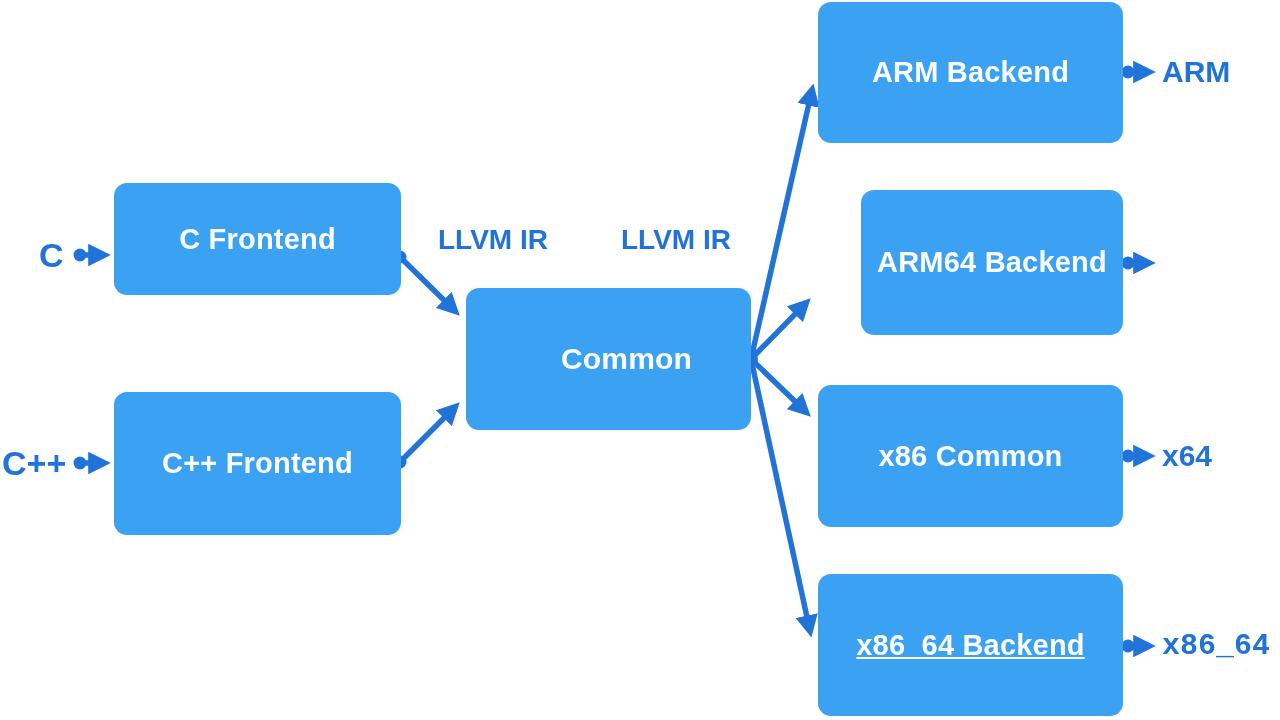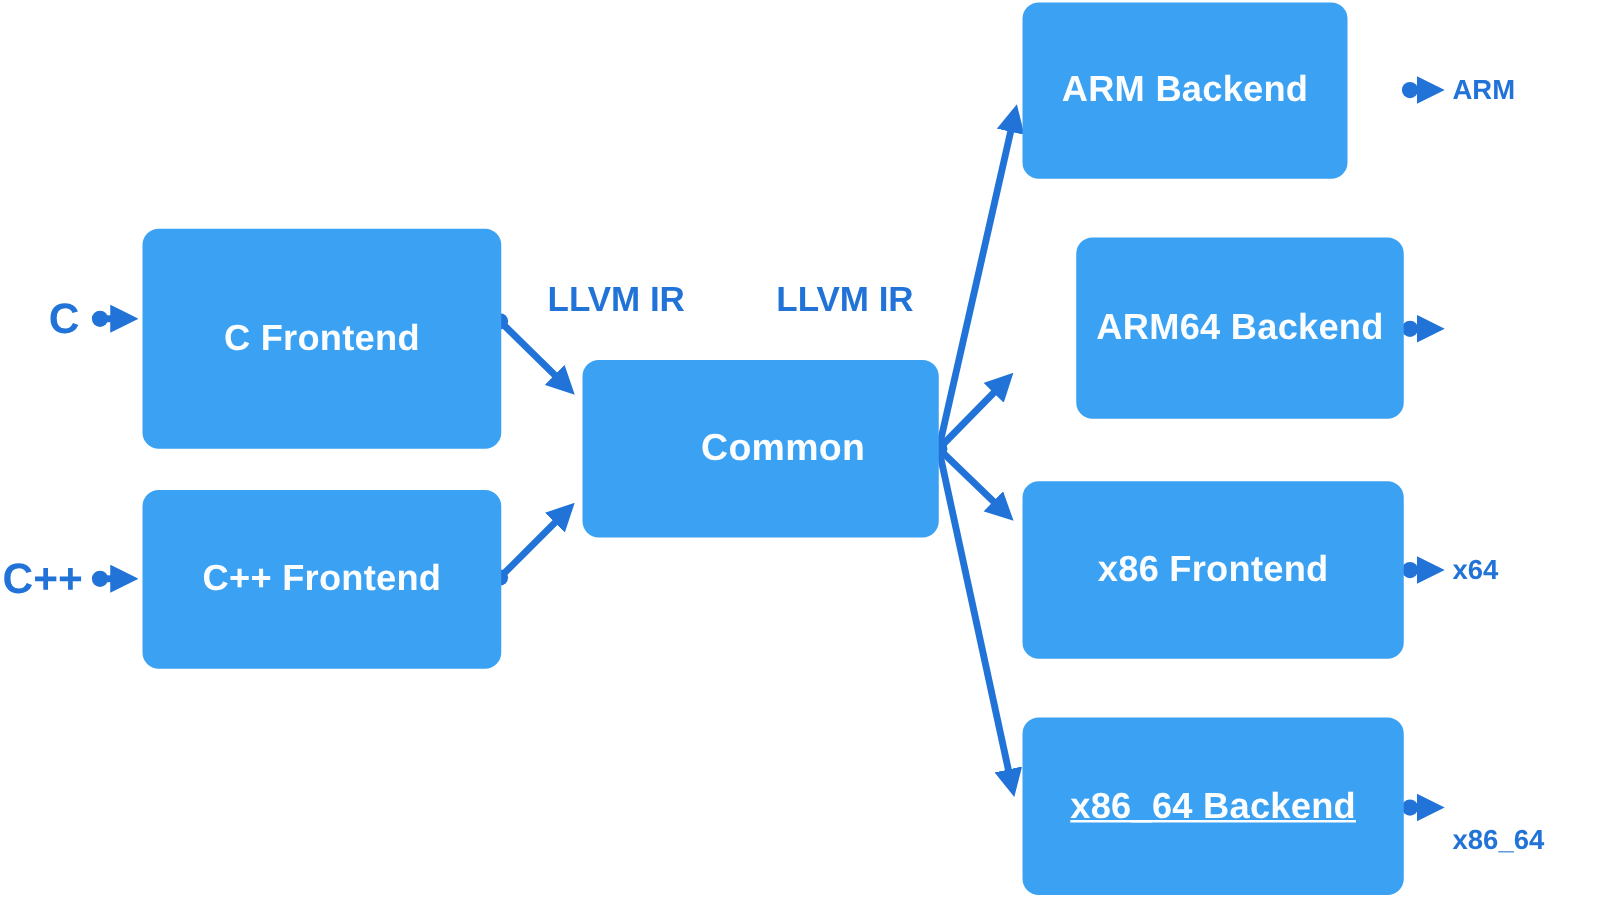--- a/index.html
+++ b/index.html
@@ -30,21 +30,21 @@
   .lbl {
     position: absolute;
     color: var(--accent, #2273d8);
     font-weight: 700;
     display: flex;
     align-items: center;
     white-space: nowrap;
   }
   .lbl.in  { font-size: 34px; }
   .lbl.ir  { font-size: 28px; }
-  .lbl.out { font-size: 22px; }
+  .lbl.out { font-size: 30px; }
 </style>
 </head>
 <body>
 
 <div class="stage">
 
   <svg class="layer" width="1280" height="720" viewBox="0 0 1280 720">
     <defs>
       <marker id="ah" viewBox="0 0 10 10" refX="7" refY="5" markerWidth="4.1" markerHeight="4.1" orient="auto-start-reverse">
         <path d="M0,0 L10,5 L0,10 z" fill="var(--accent, #2273d8)"></path>
@@ -75,34 +75,34 @@
       <circle cx="1128" cy="456" r="6.5" stroke="none"></circle>
       <line x1="1128" y1="456" x2="1149" y2="456" marker-end="url(#ah)"></line>
       <circle cx="1128" cy="646" r="6.5" stroke="none"></circle>
       <line x1="1128" y1="646" x2="1149" y2="646" marker-end="url(#ah)"></line>
     </g>
   </svg>
 
   <div class="lbl in" style="left:39px; top:236px; height:38px;">C</div>
   <div class="lbl in" style="left:2px; top:444px; height:38px;">C++</div>
 
-  <div class="node" style="left:114px; top:183px; width:287px; height:176px;">C Frontend</div>
+  <div class="node" style="left:114px; top:183px; width:287px; height:112px;">C Frontend</div>
   <div class="node" style="left:114px; top:392px; width:287px; height:143px;text-align:center;">C++ Frontend</div>
 
   <div class="lbl ir" style="left:438px; top:218px; height:44px;">LLVM IR</div>
   <div class="lbl ir" style="left:621px; top:218px; height:44px;">LLVM IR</div>
 
   <div class="node" style="left:466px; top:288px; width:285px; height:142px; font-size:30px;padding-left:36px;">
     <div>
       <div>Common</div>
     </div>
   </div>
 
-  <div class="node" style="left:818px; top:2px; width:260px; height:141px;">ARM Backend</div>
+  <div class="node" style="left:818px; top:2px; width:305px; height:141px;">ARM Backend</div>
   <div class="node" style="left:861px; top:190px; width:262px; height:145px;">ARM64 Backend</div>
-  <div class="node" style="left:818px; top:385px; width:305px; height:142px;">x86 Frontend</div>
+  <div class="node" style="left:818px; top:385px; width:305px; height:142px;">x86 Common</div>
   <div class="node" style="left:818px; top:574px; width:305px; height:142px;text-decoration:underline;">x86_64 Backend</div>
 
   <div class="lbl out" style="left:1162px; top:52px; height:40px;">ARM</div>
   <div class="lbl out" style="left:1162px; top:436px; height:40px;">x64</div>
-  <div class="lbl out" style="left:1162px; top:652px; height:40px;">x86_64</div>
+  <div class="lbl out" style="left:1162px; top:626px; height:40px;font-family:Liberation Mono, monospace;">x86_64</div>
 
 </div>
 
 </body></html>

